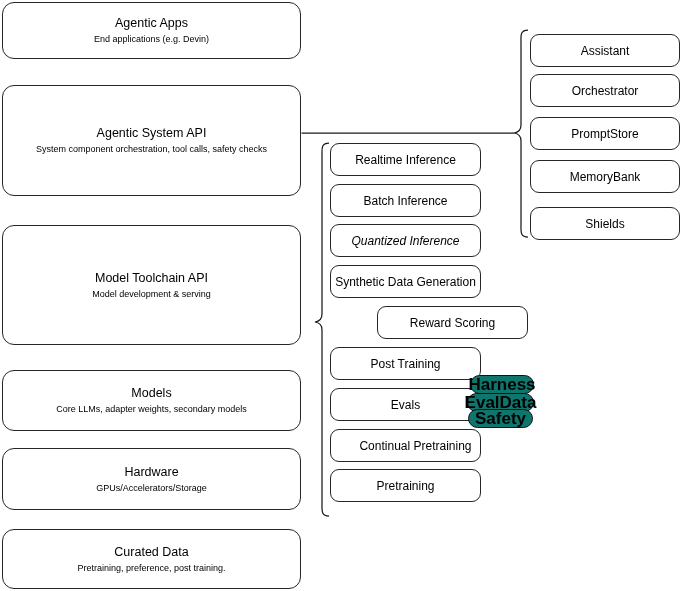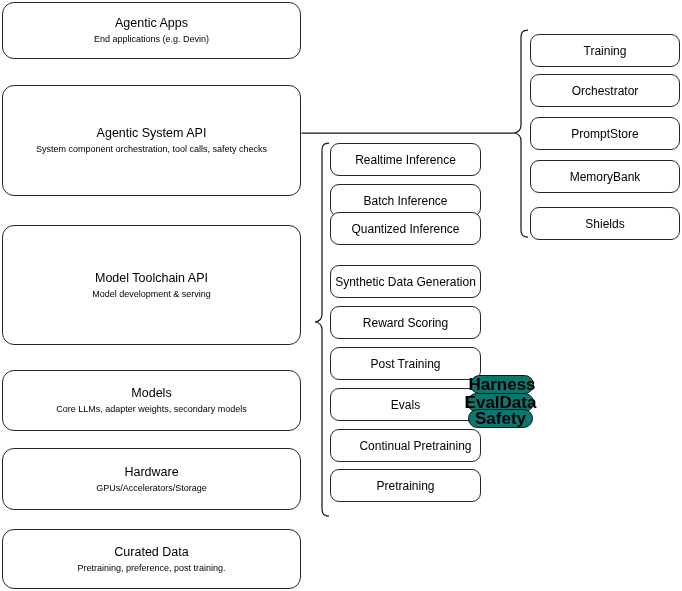--- a/index.html
+++ b/index.html
@@ -162,48 +162,48 @@
     <div class="title">Curated Data</div>
     <div class="subtitle">Pretraining, preference, post training.</div>
   </div>
 
   <div class="node cap" style="top:143px;">
     <div class="title">Realtime Inference</div>
   </div>
   <div class="node cap" style="top:184px;">
     <div class="title">Batch Inference</div>
   </div>
-  <div class="node cap" style="top:212px;">
+  <div class="node cap" style="top:224px;font-style:italic;">
     <div class="title">Quantized Inference</div>
   </div>
   <div class="node cap" style="top:265px;">
     <div class="title">Synthetic Data Generation</div>
   </div>
-  <div class="node cap" style="top:306px;">
+  <div class="node cap" style="top:306px;margin-left:47px;">
     <div class="title">Reward Scoring</div>
   </div>
   <div class="node cap" style="top:347px;">
     <div class="title">Post Training</div>
   </div>
   <div class="node cap" style="top:388px;">
     <div class="title">Evals</div>
   </div>
   <div class="node cap" style="top:429px;padding-left:20px;">
     <div class="title">Continual Pretraining</div>
   </div>
   <div class="node cap" style="top:469px;">
     <div class="title">Pretraining</div>
   </div>
 
   <div class="pill" style="left:470px; top:375px; width:64px; height:19px;">Harness</div>
   <div class="pill" style="left:467px; top:393px; width:67px; height:19px;">EvalData</div>
   <div class="pill" style="left:468px; top:409px; width:65px; height:19px;">Safety</div>
 
   <div class="node agent" style="top:34px;">
-    <div class="title">Training</div>
+    <div class="title">Assistant</div>
   </div>
   <div class="node agent" style="top:74px;">
     <div class="title">Orchestrator</div>
   </div>
   <div class="node agent" style="top:117px;">
     <div class="title">PromptStore</div>
   </div>
   <div class="node agent" style="top:160px;">
     <div class="title">MemoryBank</div>
   </div>

